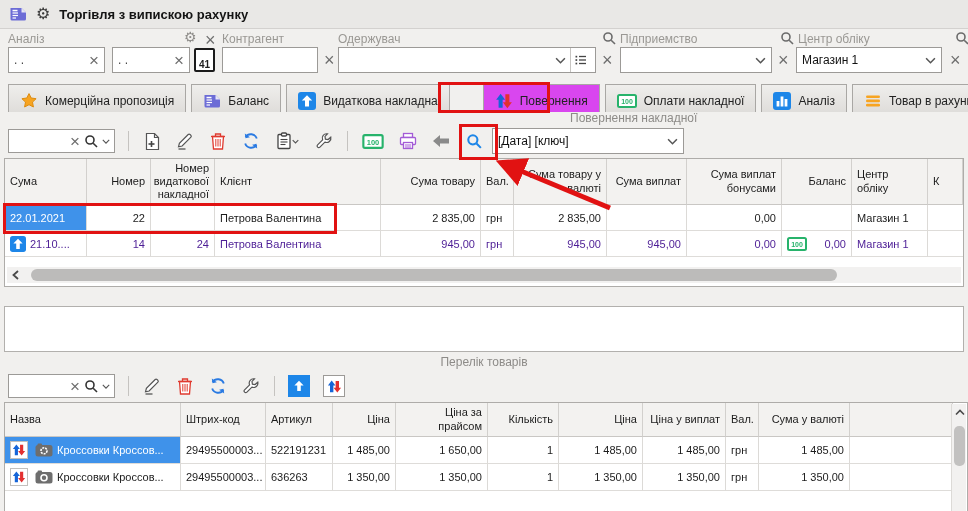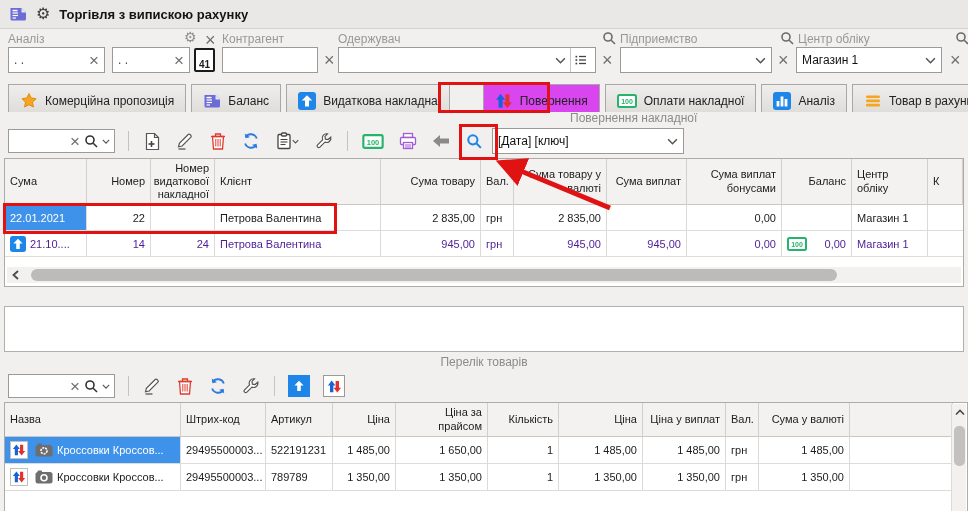--- a/index.html
+++ b/index.html
@@ -551,21 +551,21 @@
         <span class="rowico">
           <svg width="18" height="14" viewBox="0 0 18 14">
               <rect x="0.5" y="2" width="17" height="11.5" rx="2.5" fill="#6e6e6e"></rect>
               <rect x="2.5" y="0.5" width="4.5" height="2.6" rx="1" fill="#6e6e6e"></rect>
               <circle cx="9" cy="7.8" r="3" fill="none" stroke="#fff" stroke-width="1.6"></circle>
             </svg>
         </span>
         <span>Кроссовки Кроссов...</span>
       </div>
       <div class="c p-bar">29495500003...</div>
-      <div class="c p-art">789789</div>
+      <div class="c p-art">636263</div>
       <div class="c p-price ar">1 350,00</div>
       <div class="c p-plist ar">1 350,00</div>
       <div class="c p-qty ar">1</div>
       <div class="c p-sum ar">1 350,00</div>
       <div class="c p-pcur ar">1 350,00</div>
       <div class="c p-val">грн</div>
       <div class="c p-scur ar">1 350,00</div>
       <div class="c p-x"></div>
     </div>
     <div class="vscroll">

